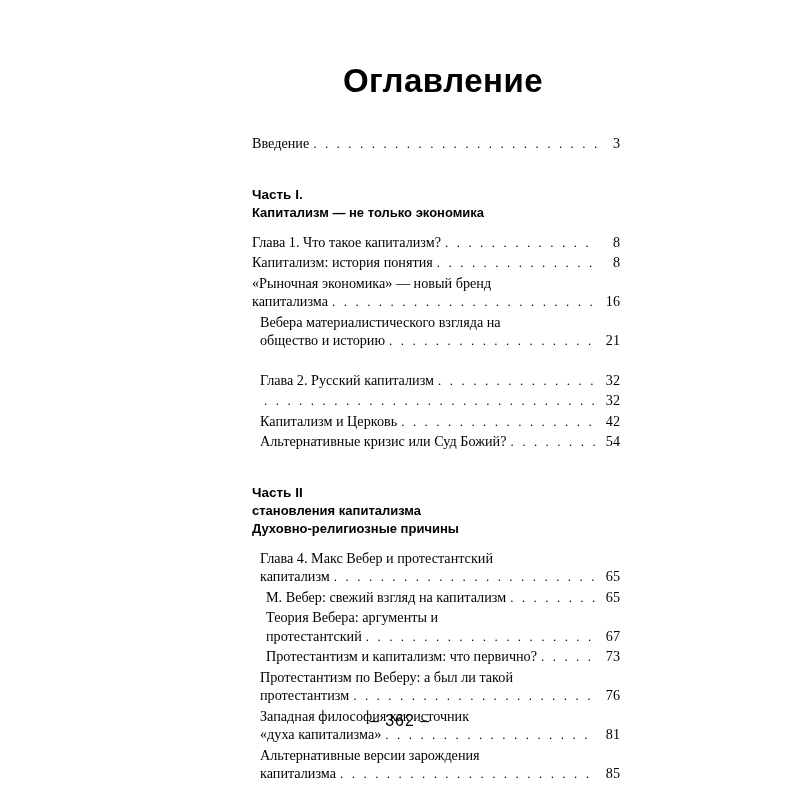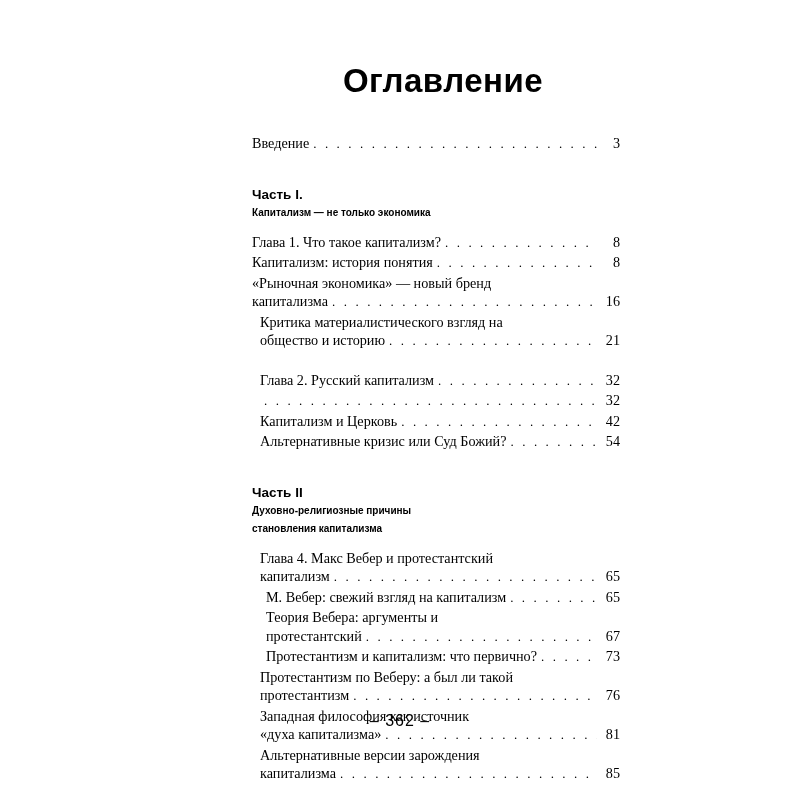--- a/index.html
+++ b/index.html
@@ -74,21 +74,21 @@
 
   .part-head {
     font-family: "Liberation Sans", sans-serif;
     font-weight: bold;
     font-size: 13.5px;
     margin: 16px 0 0 0;
     line-height: 18px;
   }
   .part-head .sub {
     display: block;
-    font-size: 10px;
+    font-size: 13px;
   }
   .gap-sm { height: 11px; }
   .gap-md { height: 15px; }
   .gap-lg { height: 19px; }
 
   .footer {
     position: absolute;
     left: 0;
     right: 0;
     top: 712px;
@@ -142,21 +142,21 @@
     <div class="entry indent-0 two-line">
       <span class="first-line">«Рыночная экономика» — новый бренд</span>
       <span class="second-line">
         <span class="label">капитализма</span>
         <span class="leader">. . . . . . . . . . . . . . . . . . . . . . . . . . . . . . . . . . . . . . . . . . . . .</span>
         <span class="page-no">16</span>
       </span>
     </div>
 
     <div class="entry indent-1 two-line">
-      <span class="first-line">Критика материалистического взгляд на</span>
+      <span class="first-line">Вебера материалистического взгляда на</span>
       <span class="second-line">
         <span class="label">общество и историю</span>
         <span class="leader">. . . . . . . . . . . . . . . . . . . . . . . . . . . . . . . . . . . . . . . . . . . . .</span>
         <span class="page-no">21</span>
       </span>
     </div>
 
     <div class="gap-lg"></div>
 
     <div class="entry indent-1">
@@ -187,22 +187,22 @@
         <span class="label">Альтернативные кризис или Суд Божий?</span>
         <span class="leader">. . . . . . . . . . . . . . . . . . . . . . . . . . . . . . . . . . . . . . . . . . . . .</span>
         <span class="page-no">54</span>
       </div>
     </div>
 
     <div class="gap-md"></div>
 
     <div class="part-head">
       <span>Часть II</span>
+      <span class="sub">становления капитализма</span>
       <span class="sub">Духовно-религиозные причины</span>
-      <span class="sub">становления капитализма</span>
     </div>
 
     <div class="gap-sm"></div>
 
     <div class="entry indent-1 two-line">
       <span class="first-line">Глава 4. Макс Вебер и протестантский</span>
       <span class="second-line">
         <span class="label">капитализм</span>
         <span class="leader">. . . . . . . . . . . . . . . . . . . . . . . . . . . . . . . . . . . . . . . . . . . . .</span>
         <span class="page-no">65</span>

